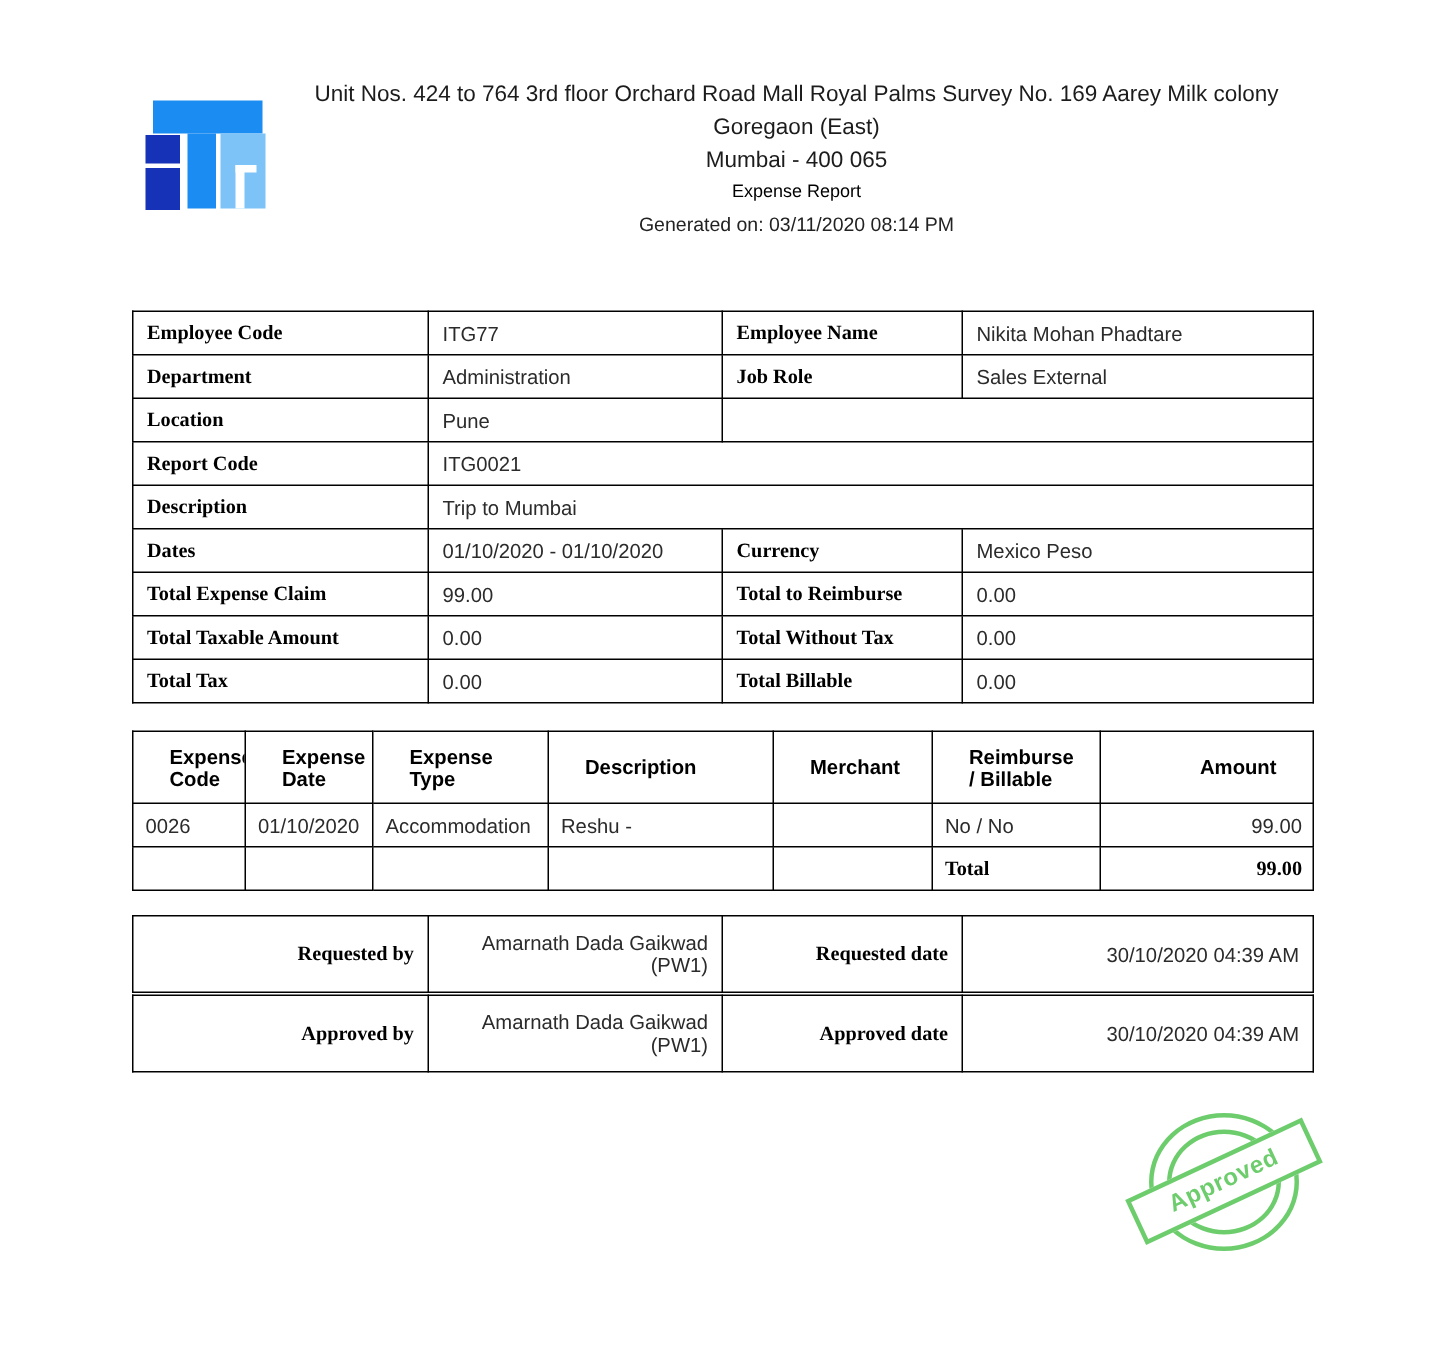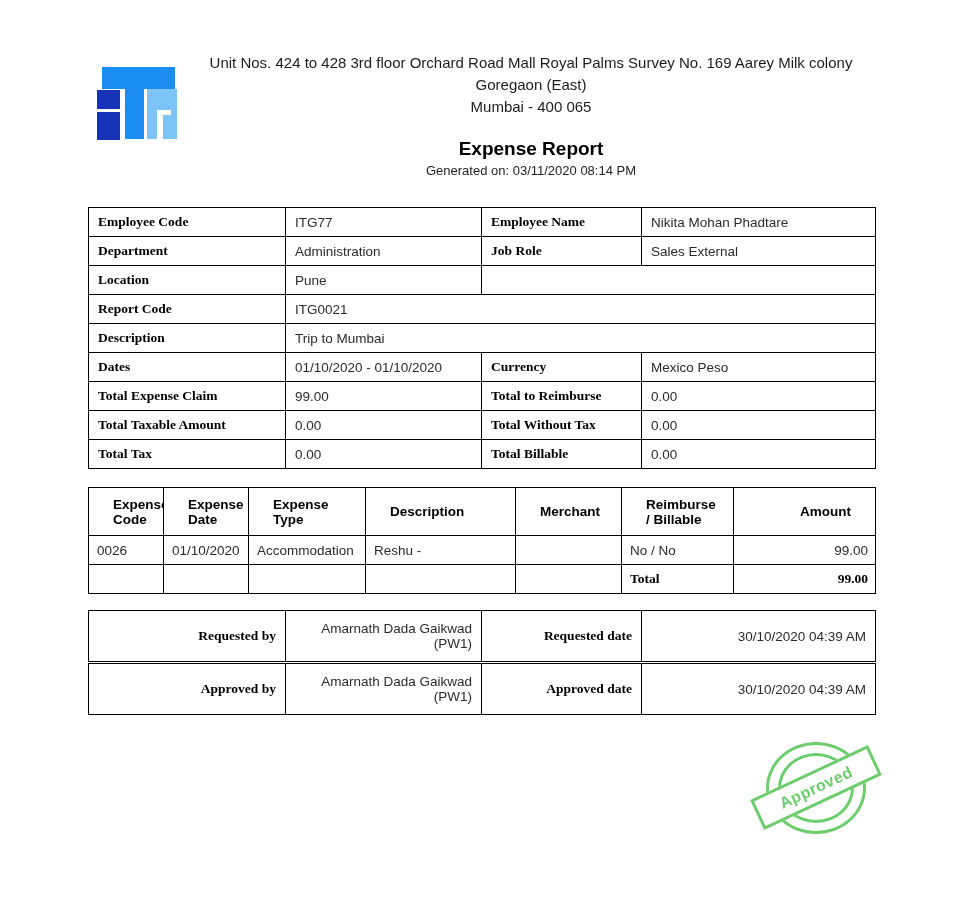--- a/index.html
+++ b/index.html
@@ -25,21 +25,21 @@
   .logo-i-dot   { left:3px;  top:25px; width:23px; height:19px; }
   .logo-i-stem  { left:3px;  top:47px; width:23px; height:28px; }
   .logo-g       { left:53px; top:24px; width:30px; height:50px; }
   .logo-g-notch-v { left:63px; top:45px; width:6px;  height:29px; background:#fff; }
   .logo-g-notch-h { left:63px; top:45px; width:14px; height:5px;  background:#fff; }
 
   .header-text { margin-left:99px; text-align:center; }
   .company-name { font-size:16px; font-weight:bold; color:#000; line-height:20px; }
   .address { font-size:15px; line-height:22px; color:#1c1c1c; margin-top:2px; }
   .city-line { font-size:15px; line-height:22px; color:#1c1c1c; }
-  .report-title { font-size:19px; font-weight:bold; color:#000; margin-top:21px; line-height:19px; }
+  .report-title { font-size:12px; font-weight:normal; color:#000; line-height:19px; }
   .generated { font-size:13px; color:#222; margin-top:4px; line-height:17px; }
 
   
   table { border-collapse:collapse; width:787px; table-layout:fixed; }
   td {
     border:1.5px solid #000;
     font-size:13.5px;
     vertical-align:middle;
     padding:3px 9px;
     overflow:hidden;
@@ -84,21 +84,21 @@
       <div class="logo">
         <div class="logo-t-bar" style="background: rgb(27, 140, 242);"></div>
         <div class="logo-t-stem" style="background: rgb(27, 140, 242);"></div>
         <div class="logo-i-dot" style="background: rgb(22, 51, 184);"></div>
         <div class="logo-i-stem" style="background: rgb(22, 51, 184);"></div>
         <div class="logo-g" style="background: rgb(125, 195, 247);"></div>
         <div class="logo-g-notch-v"></div>
         <div class="logo-g-notch-h"></div>
       </div>
       <div class="header-text">
-        <div class="address">Unit Nos. 424 to 428 3rd floor Orchard Road Mall Royal Palms Survey No. 169 Aarey Milk colony Goregaon (East)</div>
+        <div class="address">Unit Nos. 424 to 764 3rd floor Orchard Road Mall Royal Palms Survey No. 169 Aarey Milk colony Goregaon (East)</div>
         <div class="city-line">Mumbai - 400 065</div>
         <div class="report-title">Expense Report</div>
         <div class="generated">Generated on: 03/11/2020 08:14 PM</div>
       </div>
     </div>
 
     <table class="t1">
       <colgroup>
           <col style="width:197px">
           <col style="width:196px">

